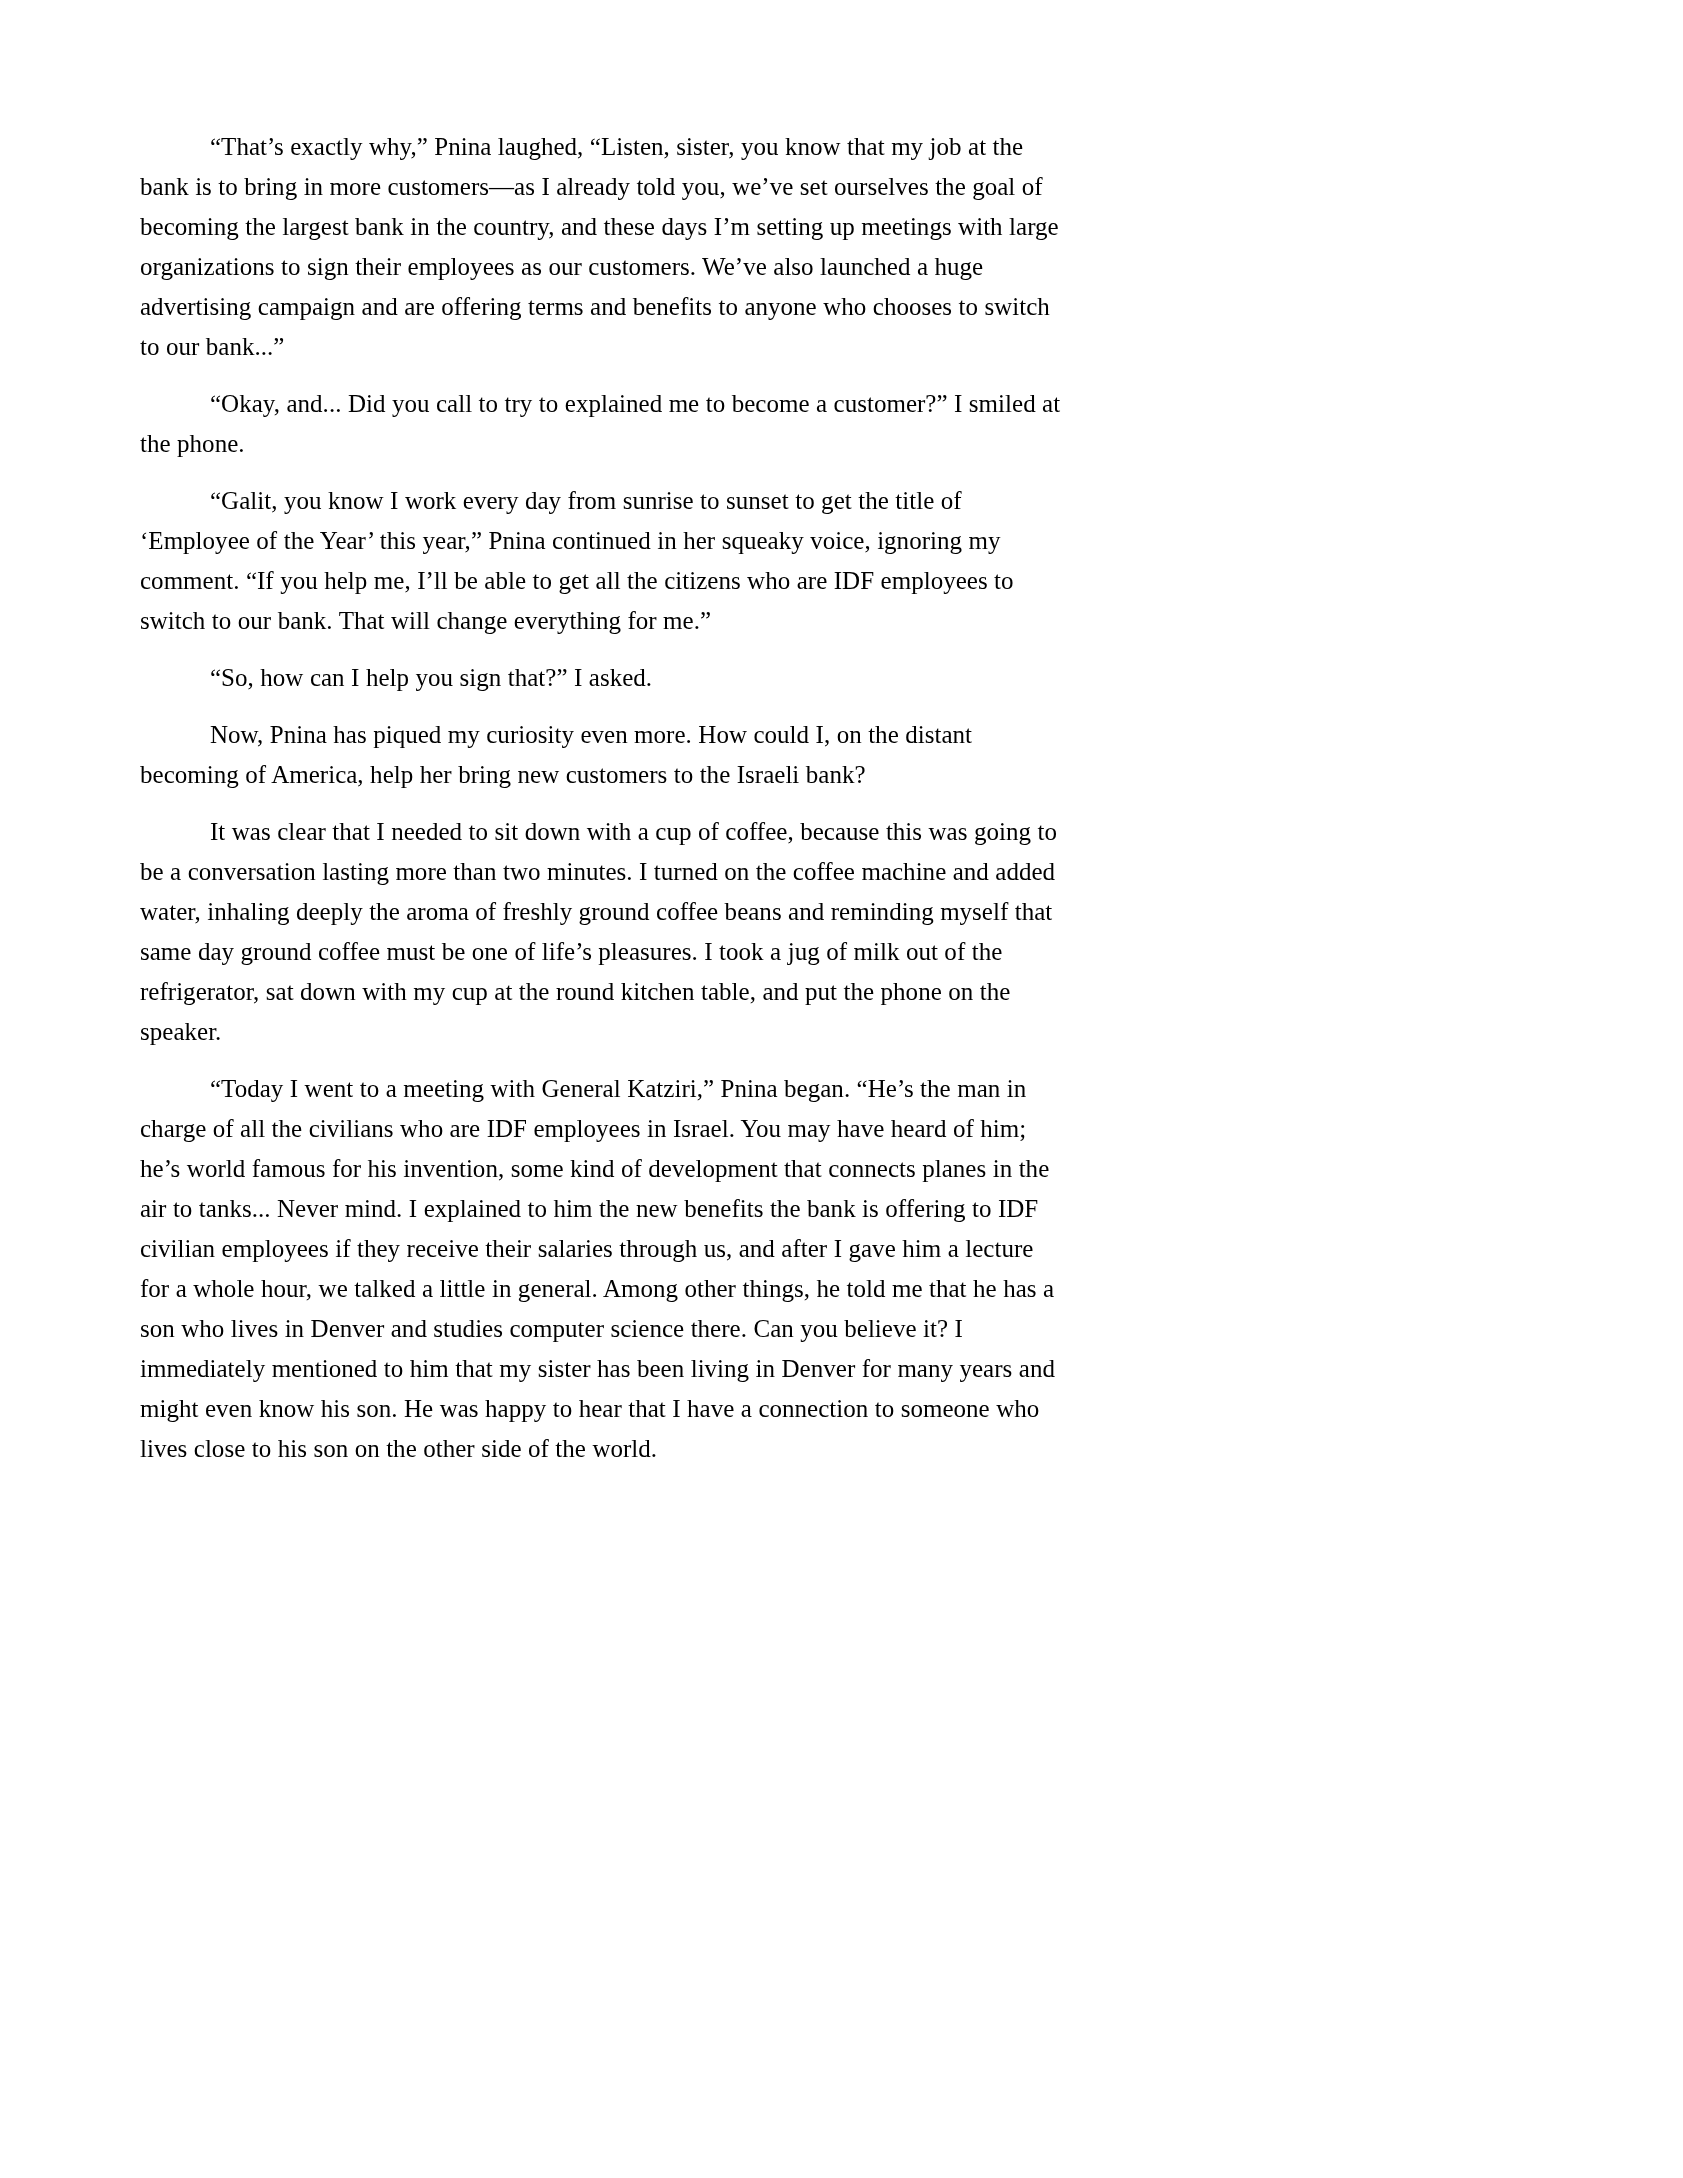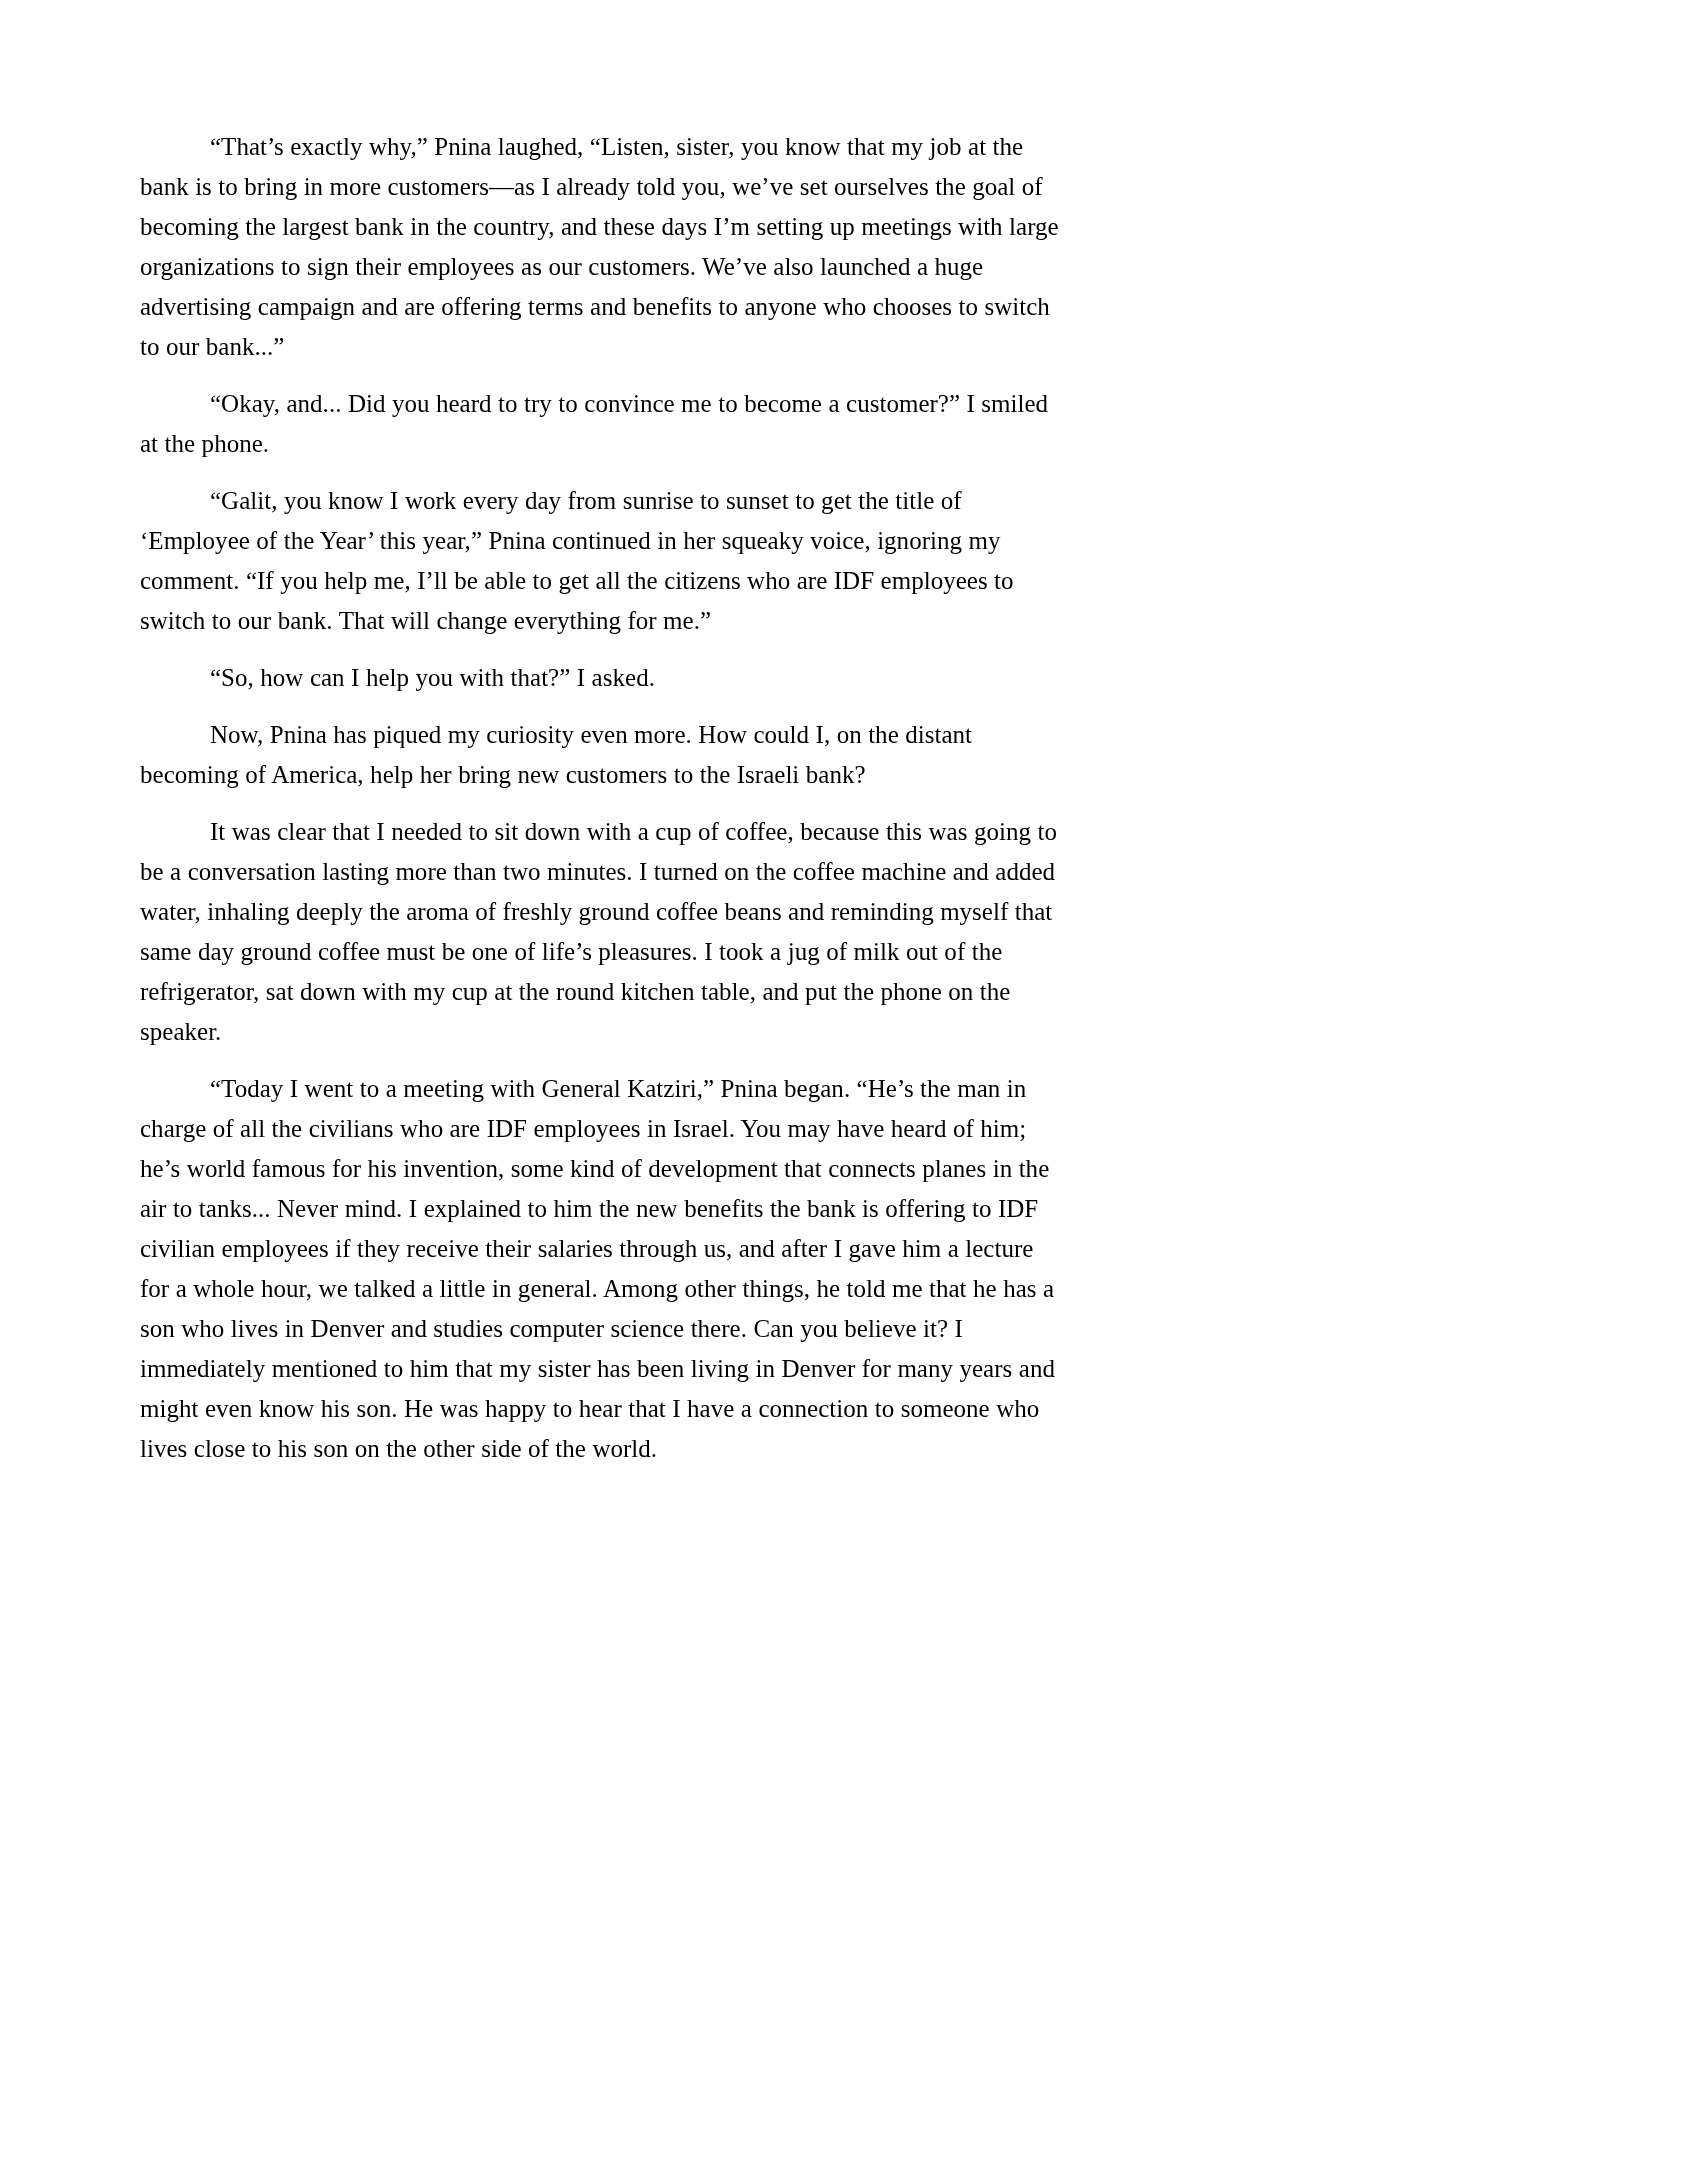--- a/index.html
+++ b/index.html
@@ -42,21 +42,21 @@
   .para:last-child {
     margin-bottom: 0;
   }
 </style>
 </head>
 <body>
 
 <div class="page">
   <div class="text-body">
     <p class="para">“That’s exactly why,” Pnina laughed, “Listen, sister, you know that my job at the bank is to bring in more customers—as I already told you, we’ve set ourselves the goal of becoming the largest bank in the country, and these days I’m setting up meetings with large organizations to sign their employees as our customers. We’ve also launched a huge advertising campaign and are offering terms and benefits to anyone who chooses to switch to our bank...”</p>
-    <p class="para">“Okay, and... Did you heard to try to convince me to become a customer?” I smiled at the phone.</p>
+    <p class="para">“Okay, and... Did you call to try to explained me to become a customer?” I smiled at the phone.</p>
     <p class="para">“Galit, you know I work every day from sunrise to sunset to get the title of ‘Employee of the Year’ this year,” Pnina continued in her squeaky voice, ignoring my comment. “If you help me, I’ll be able to get all the citizens who are IDF employees to switch to our bank. That will change everything for me.”</p>
-    <p class="para">“So, how can I help you with that?” I asked.</p>
+    <p class="para">“So, how can I help you sign that?” I asked.</p>
     <p class="para">Now, Pnina has piqued my curiosity even more. How could I, on the distant becoming of America, help her bring new customers to the Israeli bank?</p>
     <p class="para">It was clear that I needed to sit down with a cup of coffee, because this was going to be a conversation lasting more than two minutes. I turned on the coffee machine and added water, inhaling deeply the aroma of freshly ground coffee beans and reminding myself that same day ground coffee must be one of life’s pleasures. I took a jug of milk out of the refrigerator, sat down with my cup at the round kitchen table, and put the phone on the speaker.</p>
     <p class="para">“Today I went to a meeting with General Katziri,” Pnina began. “He’s the man in charge of all the civilians who are IDF employees in Israel. You may have heard of him; he’s world famous for his invention, some kind of development that connects planes in the air to tanks... Never mind. I explained to him the new benefits the bank is offering to IDF civilian employees if they receive their salaries through us, and after I gave him a lecture for a whole hour, we talked a little in general. Among other things, he told me that he has a son who lives in Denver and studies computer science there. Can you believe it? I immediately mentioned to him that my sister has been living in Denver for many years and might even know his son. He was happy to hear that I have a connection to someone who lives close to his son on the other side of the world.</p>
   </div>
 </div>
 
 
 </body></html>

